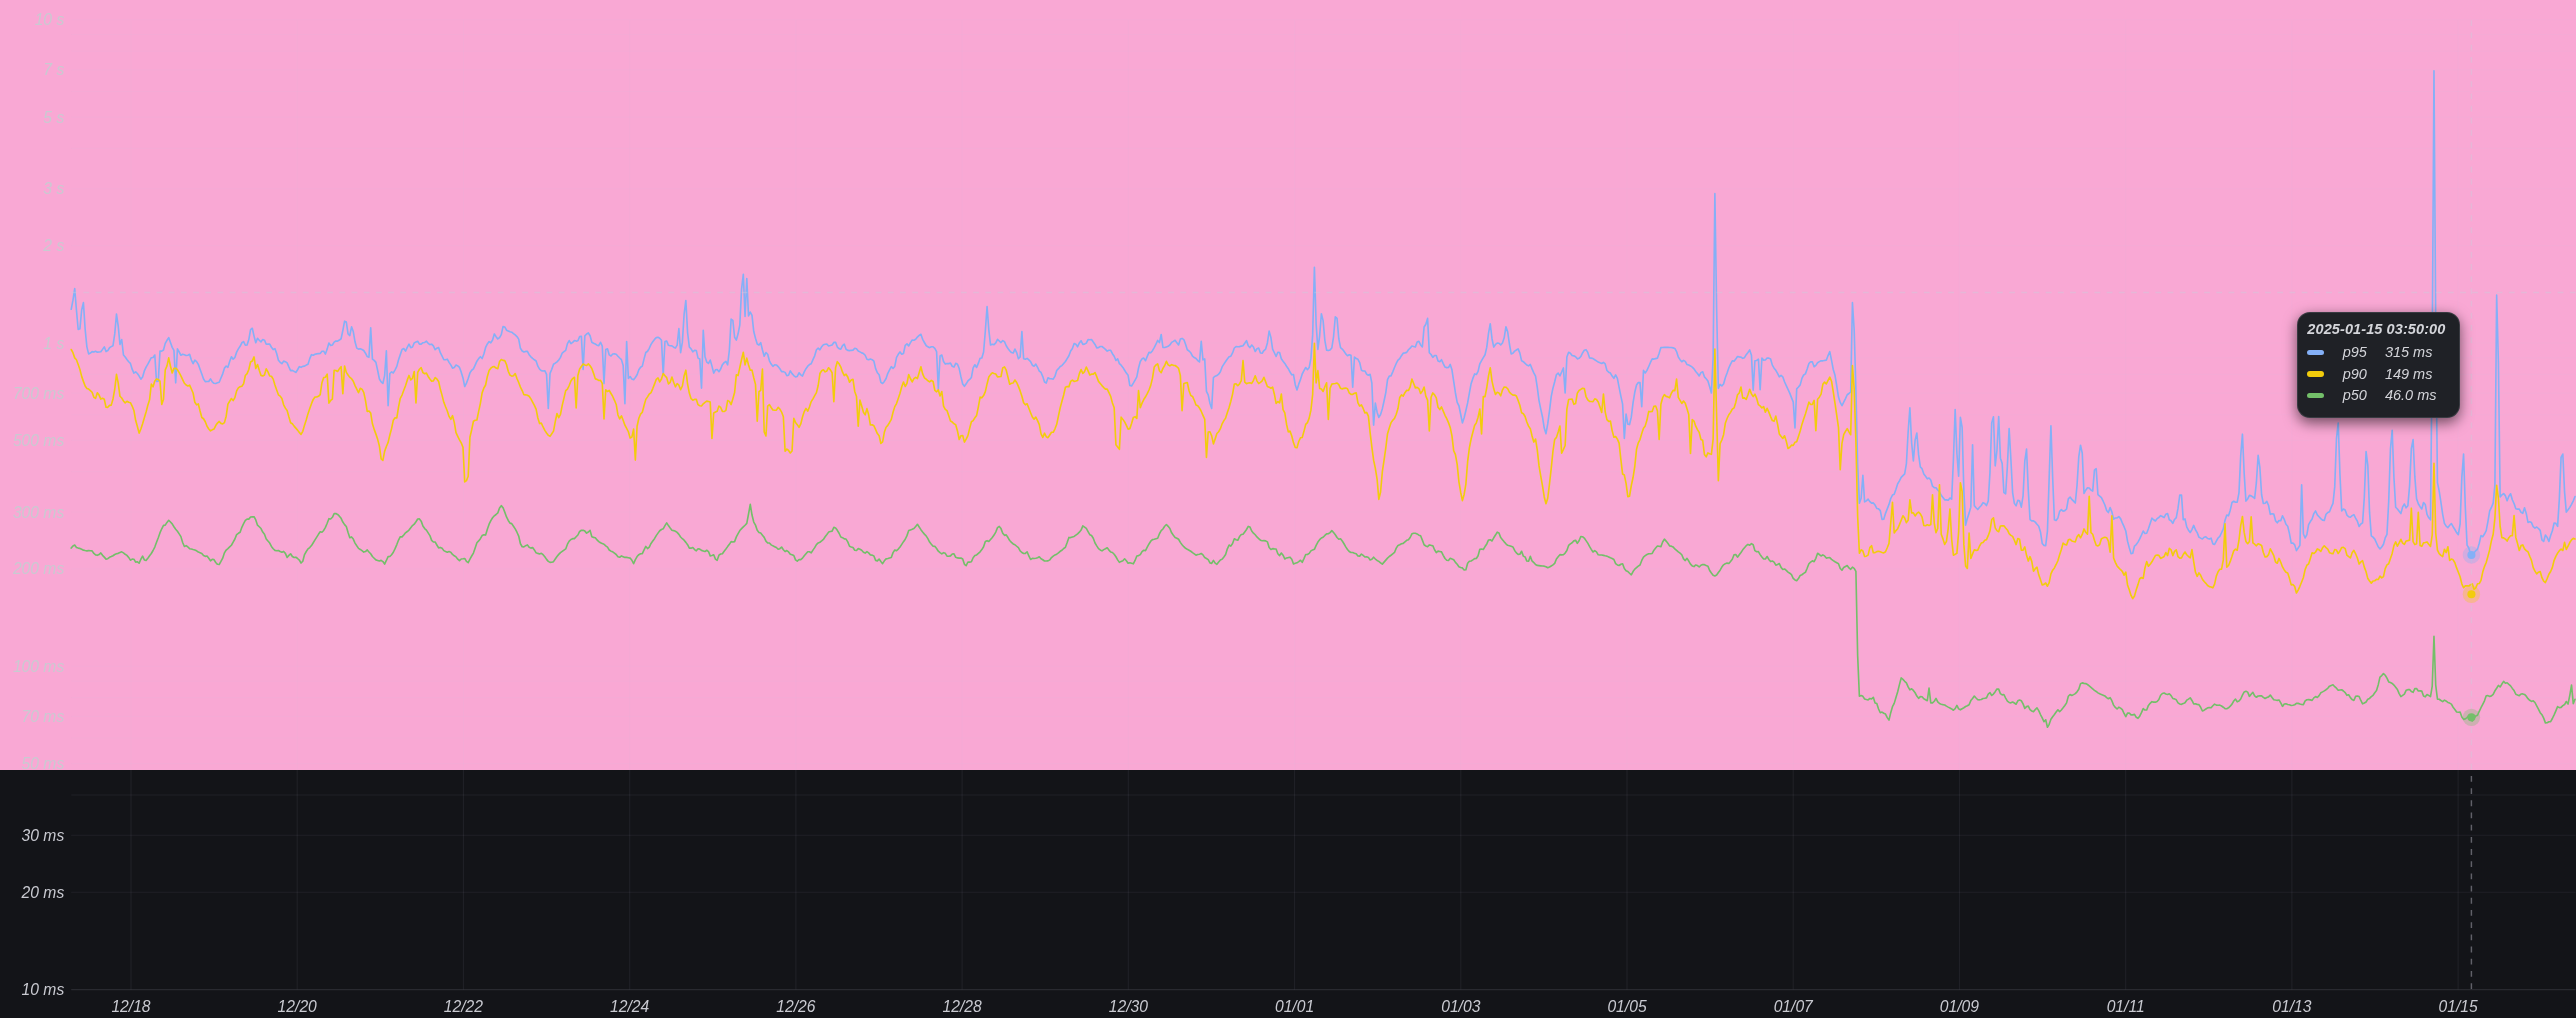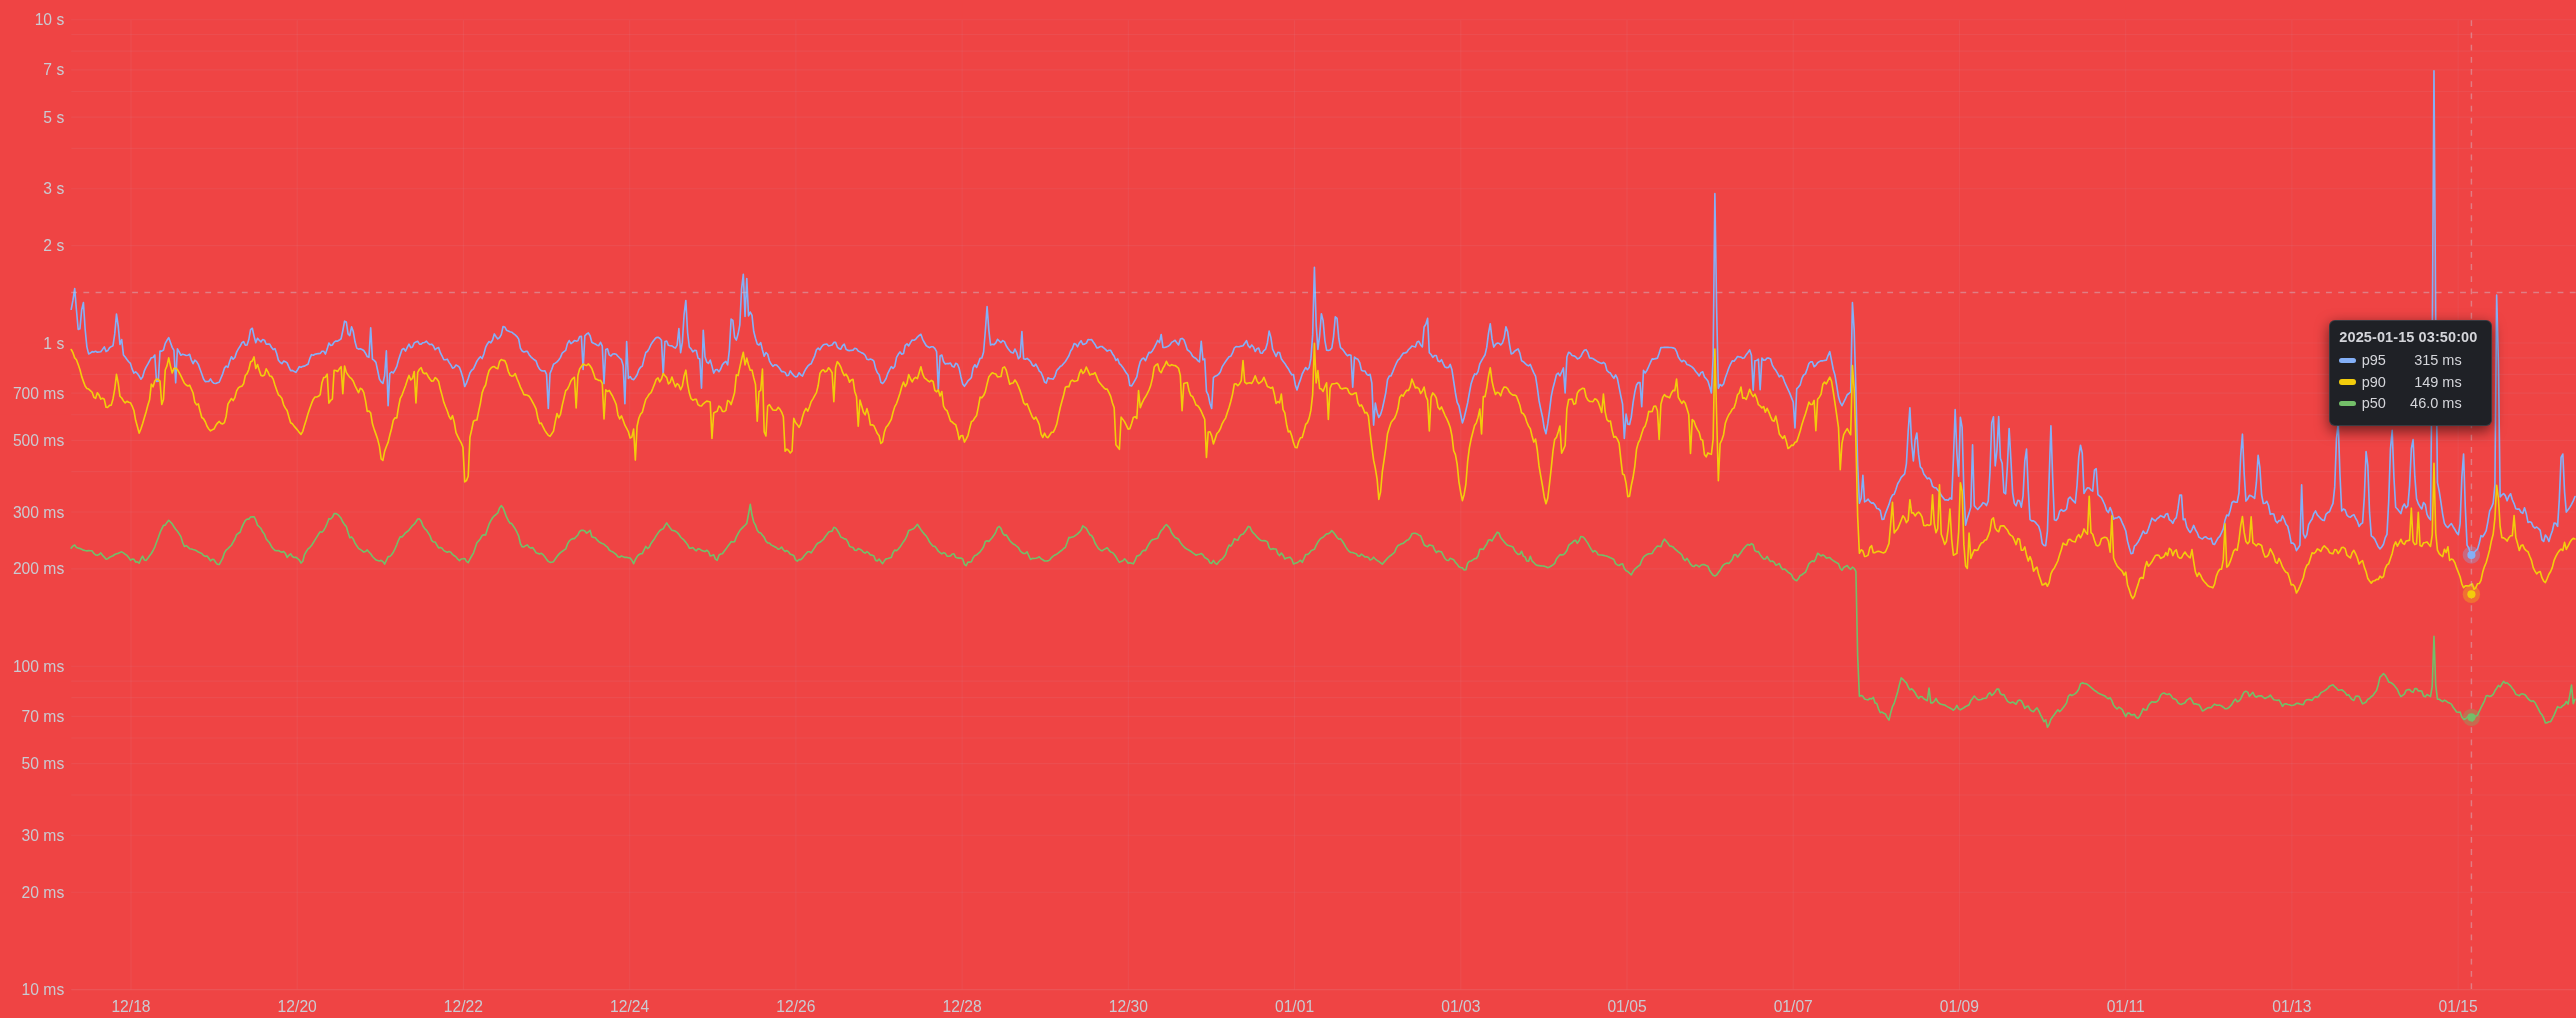--- a/index.html
+++ b/index.html
@@ -1,27 +1,27 @@
 <!DOCTYPE html>
 <html style="font-size:9.3px"><head>
 <meta charset="utf-8">
 <style>
   html,body{margin:0;padding:0;background:#131418;}
   body{width:2576px;height:1018px;overflow:hidden;font-family:"Liberation Sans",sans-serif;}
-  .panel{position:relative;width:2576px;height:1018px;background:#ef4444;}
+  .panel{position:relative;width:2576px;height:770px;background:#f9a8d4;font-style:italic;}
   svg{position:absolute;left:0;top:0;display:block;}
   .axis-text{fill:#c9cad1;font-family:"Liberation Sans",sans-serif;font-size:27px;}
   .tooltip{
-    position:absolute;left:2297px;top:320px;width:163px;height:106px;box-sizing:border-box;
-    background:#1f2126;border:0.6px solid rgba(204,204,220,.15);border-radius:6px;
+    position:absolute;left:2297px;top:312px;width:163px;height:106px;box-sizing:border-box;
+    background:#1f2126;border:0.6px solid rgba(204,204,220,.15);border-radius:13px;
     padding:7.5px 9.3px 7px 9.3px;box-shadow:0 4.6px 14px rgba(0,0,0,.55);
-    color:#d4d5da;font-size:15px;z-index:5;margin-left:32px;
+    color:#d4d5da;font-size:15px;z-index:5;
   }
   .tt-title{font-weight:700;font-size:14.5px;margin-bottom:5.2px;white-space:nowrap;letter-spacing:0.1px;}
-  .tt-row{display:grid;grid-template-columns:17.4px auto 1fr;align-items:center;column-gap:5px;height:21.5px;text-align:center;}
+  .tt-row{display:grid;grid-template-columns:17.4px auto 1fr;align-items:center;column-gap:18px;height:21.5px;text-align:center;}
   .pill{width:16.3px;height:5.2px;border-radius:2.9px;background:#888;}
   .tt-label{font-size:14.5px;}
   .tt-val{justify-self:end;padding-right:20px;font-size:14.5px;white-space:nowrap;}
 </style>
 </head>
 <body>
 
 <div class="panel">
   <svg id="chart" width="2576" height="1018" viewBox="0 0 4437 1754">
       <g>

